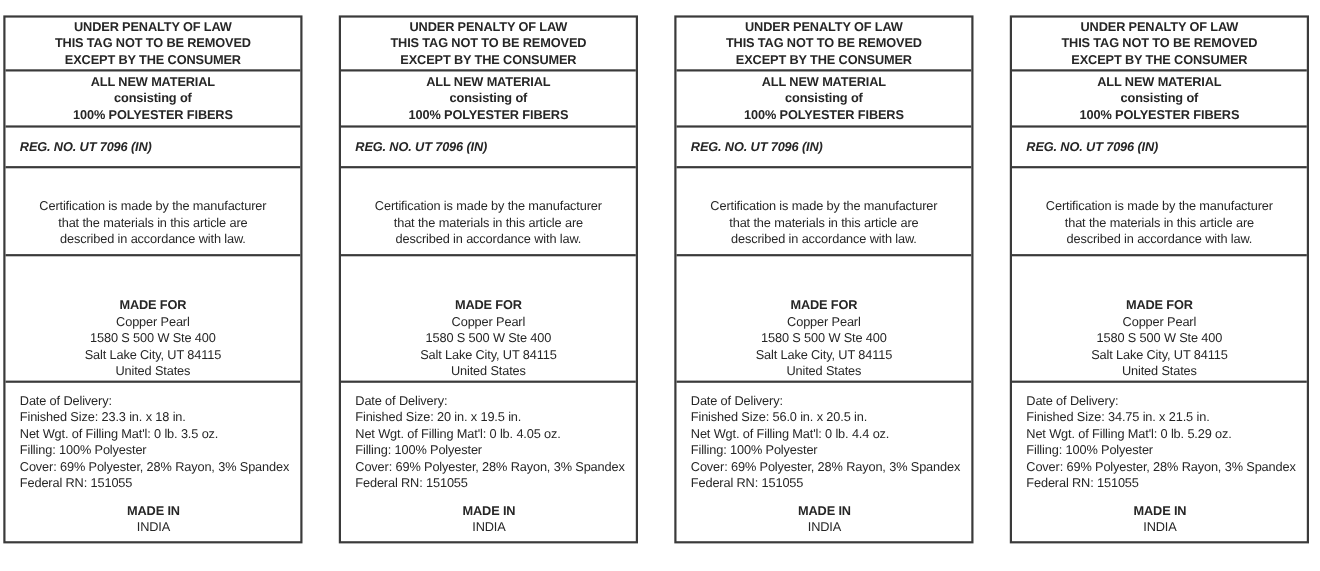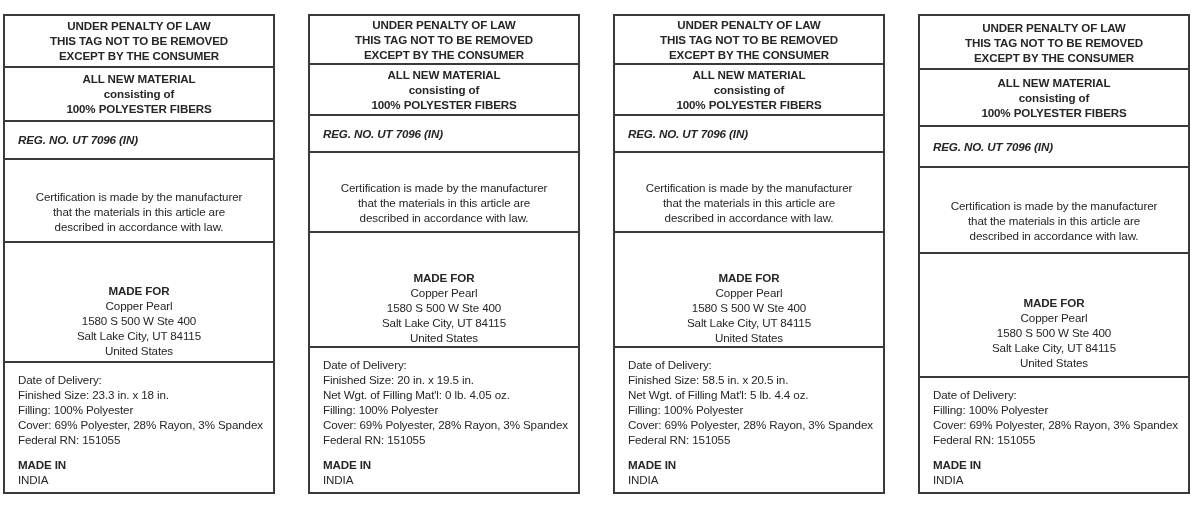--- a/index.html
+++ b/index.html
@@ -33,21 +33,21 @@
   .sec-madefor  { height: 96px; margin-top: 36px; }
   .sec-details  {
     flex: 1; border-bottom: none;
     padding: 9px 12px 5px 13px;
     justify-content: flex-start;
   }
   .line { font-size: 11.6px; line-height: 15px; letter-spacing: -0.12px; }
   .b { font-weight: 700; }
   .sec-details .line { text-align: left; white-space: nowrap; }
   .made-in { text-align: center; margin-top: 10px; }
-  .made-in .line { white-space: normal; }
+  .made-in .line { white-space: normal; text-align: center; }
 </style>
 </head>
 <body>
 
 <div class="sheet">
   <div class="labels-row">
 
     <div class="label">
       <div class="sec sec-penalty center">
         <div class="line b">UNDER PENALTY OF LAW</div>
@@ -70,20 +70,21 @@
       <div class="sec sec-madefor center">
         <div class="line b">MADE FOR</div>
         <div class="line">Copper Pearl</div>
         <div class="line">1580 S 500 W Ste 400</div>
         <div class="line">Salt Lake City, UT 84115</div>
         <div class="line">United States</div>
       </div>
       <div class="sec sec-details">
         <div class="line">Date of Delivery:</div>
         <div class="line">Finished Size: 23.3 in. x 18 in.</div>
+        <div class="line">Net Wgt. of Filling Mat'l: 0 lb. 3.5 oz.</div>
         <div class="line">Filling: 100% Polyester</div>
         <div class="line">Cover: 69% Polyester, 28% Rayon, 3% Spandex</div>
         <div class="line">Federal RN: 151055</div>
         <div class="made-in">
           <div class="line b">MADE IN</div>
           <div class="line">INDIA</div>
         </div>
       </div>
     </div>
 
@@ -148,60 +149,62 @@
       </div>
       <div class="sec sec-madefor center">
         <div class="line b">MADE FOR</div>
         <div class="line">Copper Pearl</div>
         <div class="line">1580 S 500 W Ste 400</div>
         <div class="line">Salt Lake City, UT 84115</div>
         <div class="line">United States</div>
       </div>
       <div class="sec sec-details">
         <div class="line">Date of Delivery:</div>
-        <div class="line">Finished Size: 58.5 in. x 20.5 in.</div>
-        <div class="line">Net Wgt. of Filling Mat'l: 5 lb. 4.4 oz.</div>
-        <div class="line">Filling: 100% Polyester</div>
-        <div class="line">Cover: 69% Polyester, 28% Rayon, 3% Spandex</div>
-        <div class="line">Federal RN: 151055</div>
-        <div class="made-in">
-          <div class="line b">MADE IN</div>
-          <div class="line">INDIA</div>
-        </div>
-      </div>
-    </div>
-
-    <div class="label">
-      <div class="sec sec-penalty center">
-        <div class="line b">UNDER PENALTY OF LAW</div>
-        <div class="line b">THIS TAG NOT TO BE REMOVED</div>
-        <div class="line b">EXCEPT BY THE CONSUMER</div>
-      </div>
-      <div class="sec sec-material center">
-        <div class="line b">ALL NEW MATERIAL</div>
-        <div class="line b">consisting of</div>
-        <div class="line b">100% POLYESTER FIBERS</div>
-      </div>
-      <div class="sec sec-reg">
-        <div class="line b">REG. NO. UT 7096 (IN)</div>
-      </div>
-      <div class="sec sec-cert center">
-        <div class="line">Certification is made by the manufacturer</div>
-        <div class="line">that the materials in this article are</div>
-        <div class="line">described in accordance with law.</div>
-      </div>
-      <div class="sec sec-madefor center">
-        <div class="line b">MADE FOR</div>
-        <div class="line">Copper Pearl</div>
-        <div class="line">1580 S 500 W Ste 400</div>
-        <div class="line">Salt Lake City, UT 84115</div>
-        <div class="line">United States</div>
-      </div>
-      <div class="sec sec-details">
-        <div class="line">Date of Delivery:</div>
+        <div class="line">Finished Size: 56.0 in. x 20.5 in.</div>
+        <div class="line">Net Wgt. of Filling Mat'l: 0 lb. 4.4 oz.</div>
+        <div class="line">Filling: 100% Polyester</div>
+        <div class="line">Cover: 69% Polyester, 28% Rayon, 3% Spandex</div>
+        <div class="line">Federal RN: 151055</div>
+        <div class="made-in">
+          <div class="line b">MADE IN</div>
+          <div class="line">INDIA</div>
+        </div>
+      </div>
+    </div>
+
+    <div class="label">
+      <div class="sec sec-penalty center">
+        <div class="line b">UNDER PENALTY OF LAW</div>
+        <div class="line b">THIS TAG NOT TO BE REMOVED</div>
+        <div class="line b">EXCEPT BY THE CONSUMER</div>
+      </div>
+      <div class="sec sec-material center">
+        <div class="line b">ALL NEW MATERIAL</div>
+        <div class="line b">consisting of</div>
+        <div class="line b">100% POLYESTER FIBERS</div>
+      </div>
+      <div class="sec sec-reg">
+        <div class="line b">REG. NO. UT 7096 (IN)</div>
+      </div>
+      <div class="sec sec-cert center">
+        <div class="line">Certification is made by the manufacturer</div>
+        <div class="line">that the materials in this article are</div>
+        <div class="line">described in accordance with law.</div>
+      </div>
+      <div class="sec sec-madefor center">
+        <div class="line b">MADE FOR</div>
+        <div class="line">Copper Pearl</div>
+        <div class="line">1580 S 500 W Ste 400</div>
+        <div class="line">Salt Lake City, UT 84115</div>
+        <div class="line">United States</div>
+      </div>
+      <div class="sec sec-details">
+        <div class="line">Date of Delivery:</div>
+        <div class="line">Finished Size: 34.75 in. x 21.5 in.</div>
+        <div class="line">Net Wgt. of Filling Mat'l: 0 lb. 5.29 oz.</div>
         <div class="line">Filling: 100% Polyester</div>
         <div class="line">Cover: 69% Polyester, 28% Rayon, 3% Spandex</div>
         <div class="line">Federal RN: 151055</div>
         <div class="made-in">
           <div class="line b">MADE IN</div>
           <div class="line">INDIA</div>
         </div>
       </div>
     </div>
 

